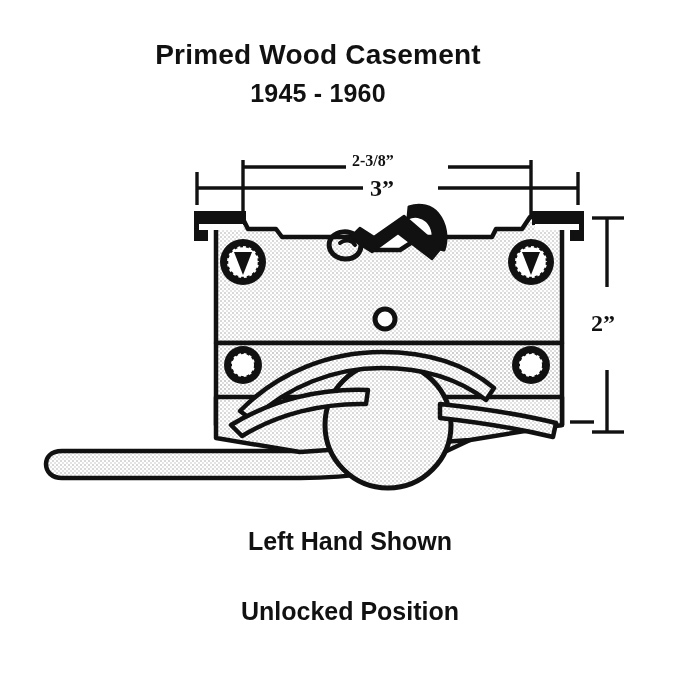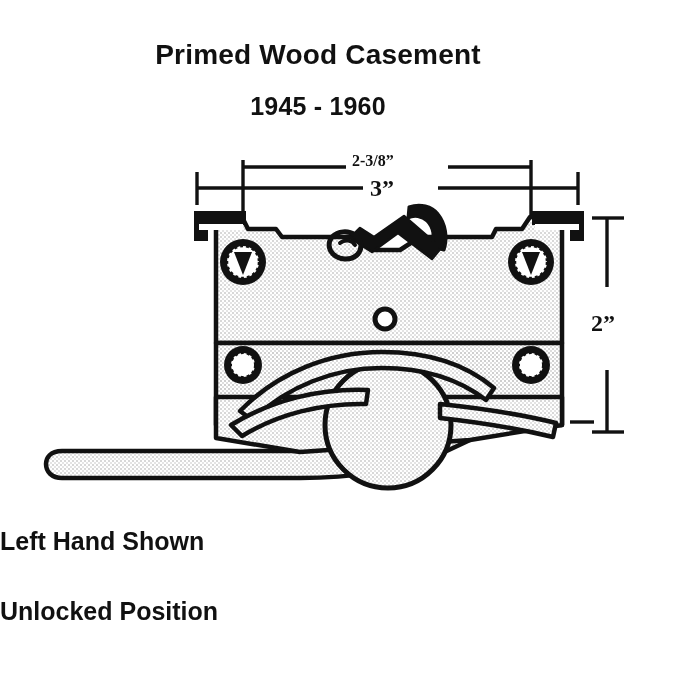--- a/index.html
+++ b/index.html
@@ -35,29 +35,29 @@
     font-weight: bold;
     letter-spacing: 0.2px;
     line-height: 34px;
     white-space: nowrap;
   }
   .title-line-2 {
     font-size: 25px;
     font-weight: bold;
     letter-spacing: 0.2px;
     line-height: 33px;
-    margin-top: 18px;
+    margin-top: 5px;
     white-space: nowrap;
   }
   .caption-block {
     position: absolute;
     left: 0;
     top: 525px;
     width: 700px;
-    text-align: left;
+    text-align: center;
   }
   .caption-line-1 {
     font-size: 25px;
     font-weight: bold;
     line-height: 32px;
     white-space: nowrap;
   }
   .caption-line-2 {
     font-size: 25px;
     font-weight: bold;

